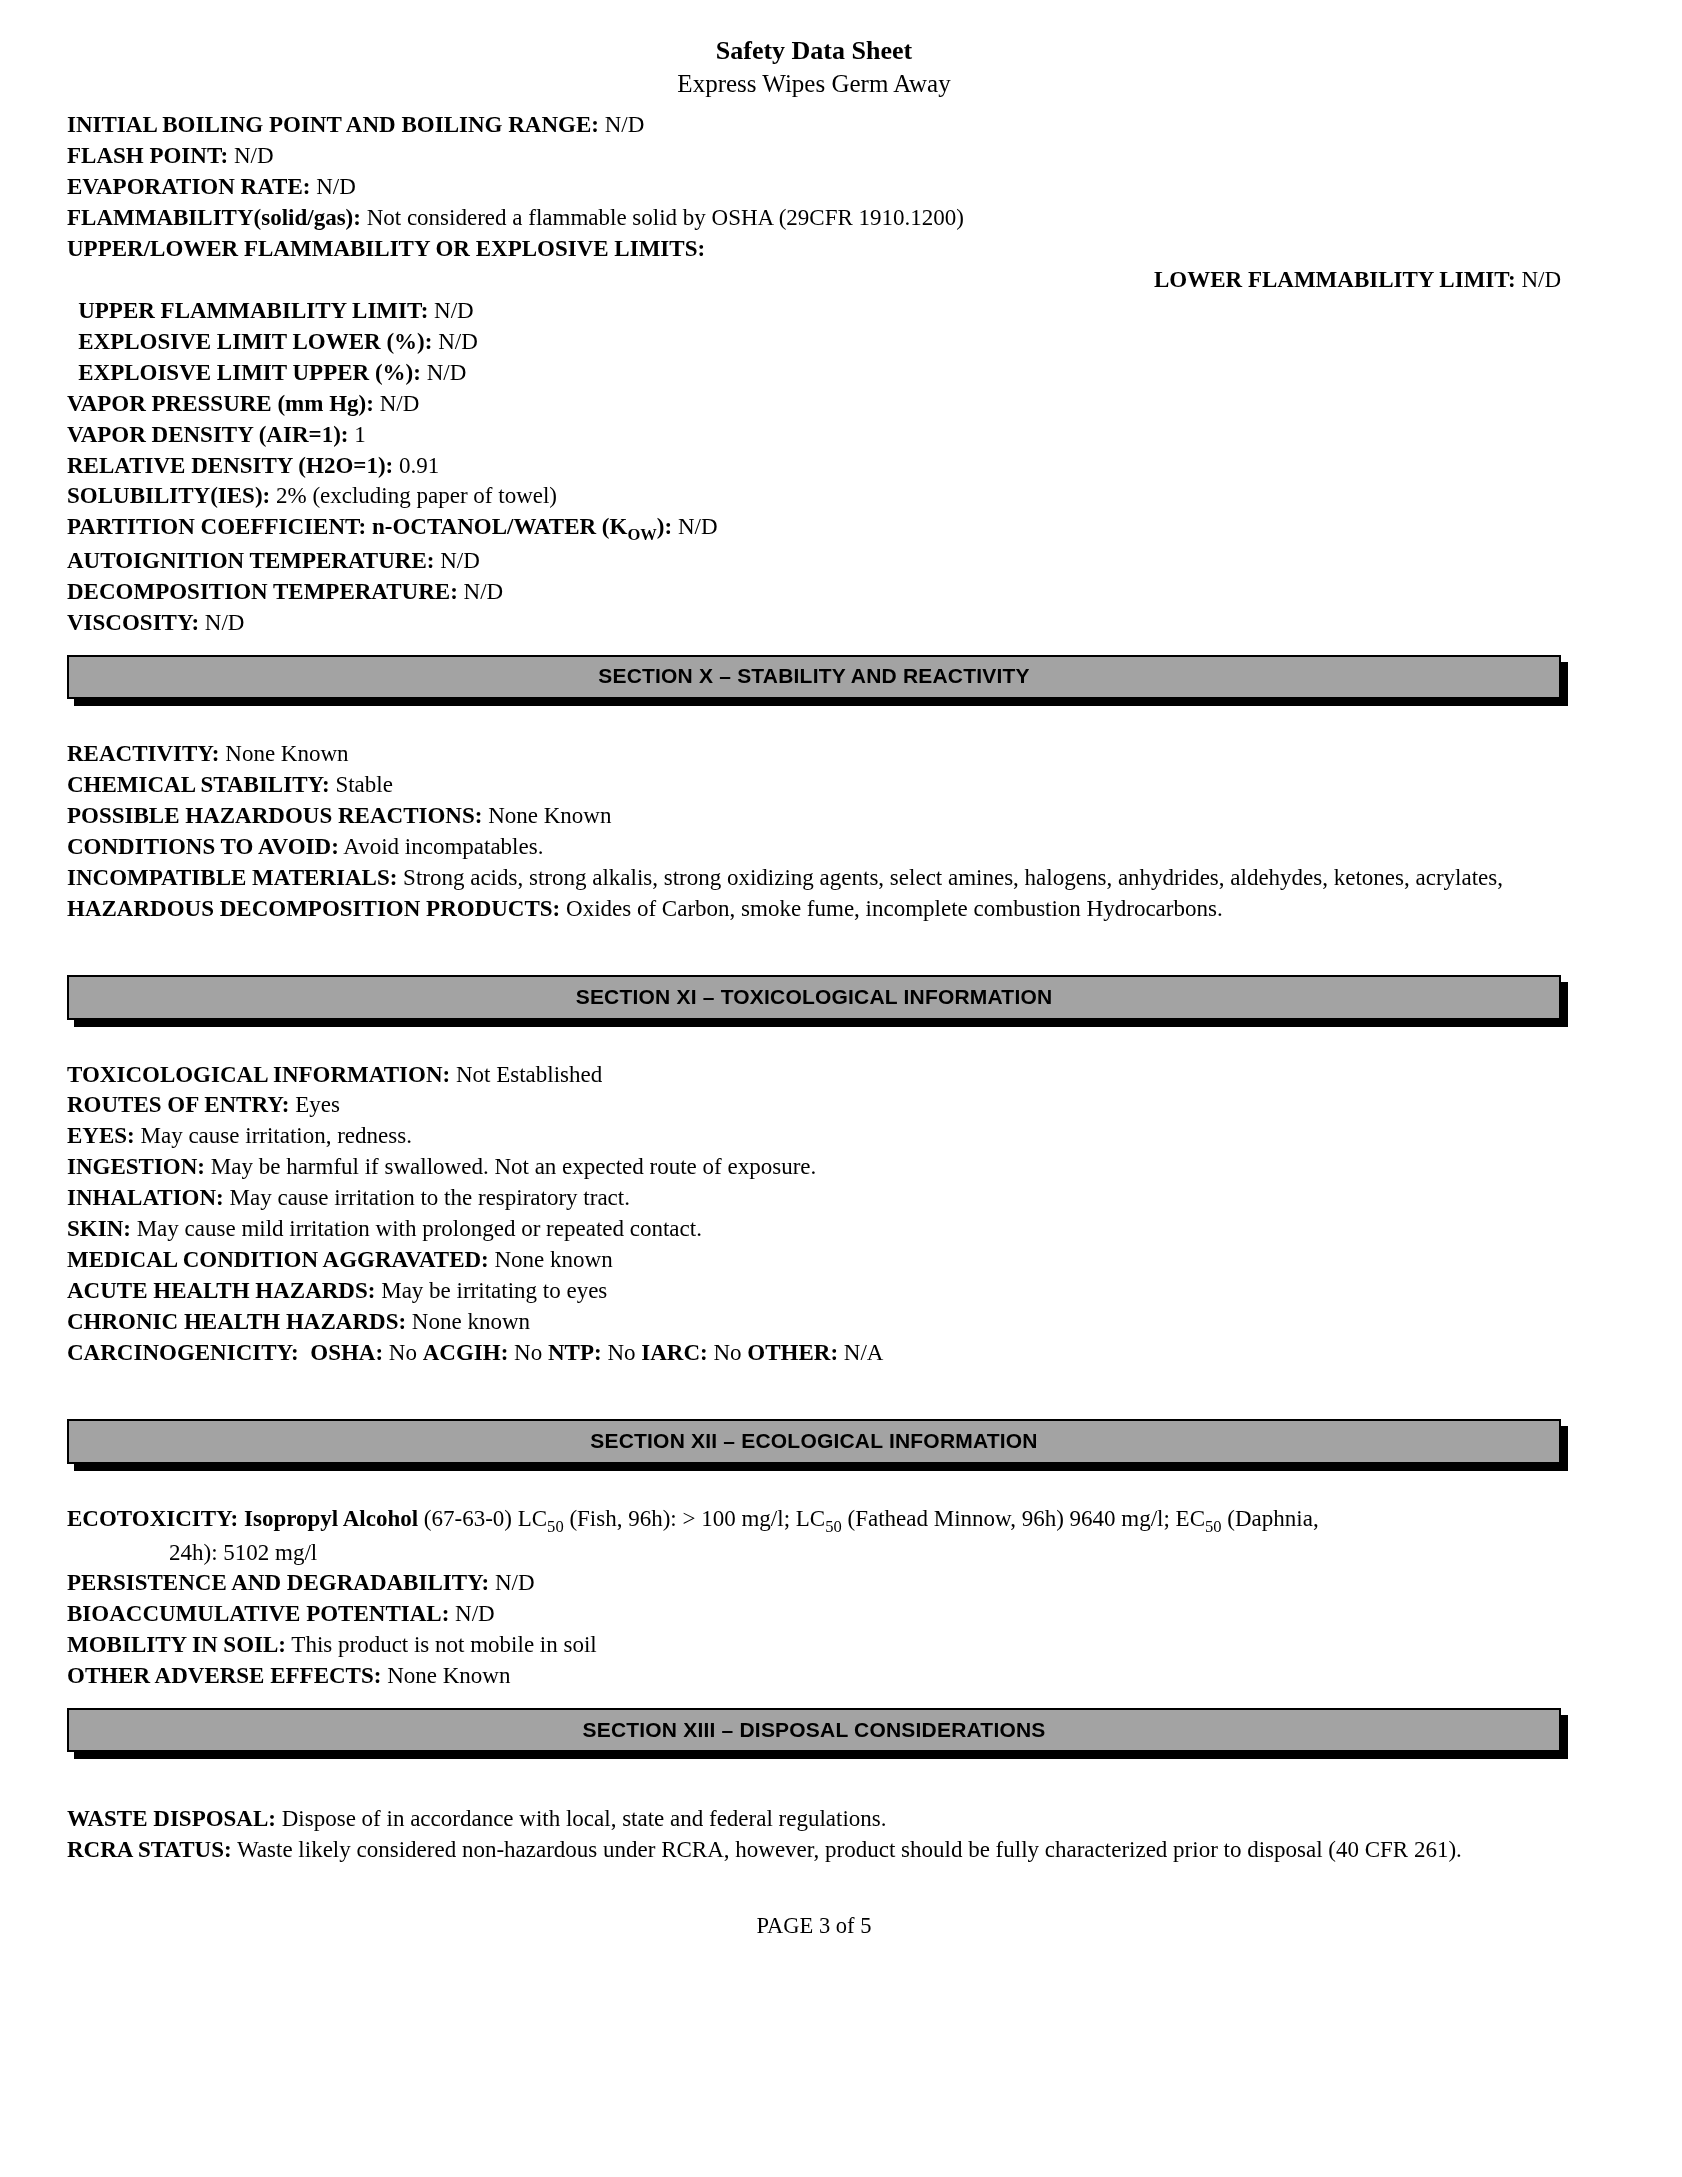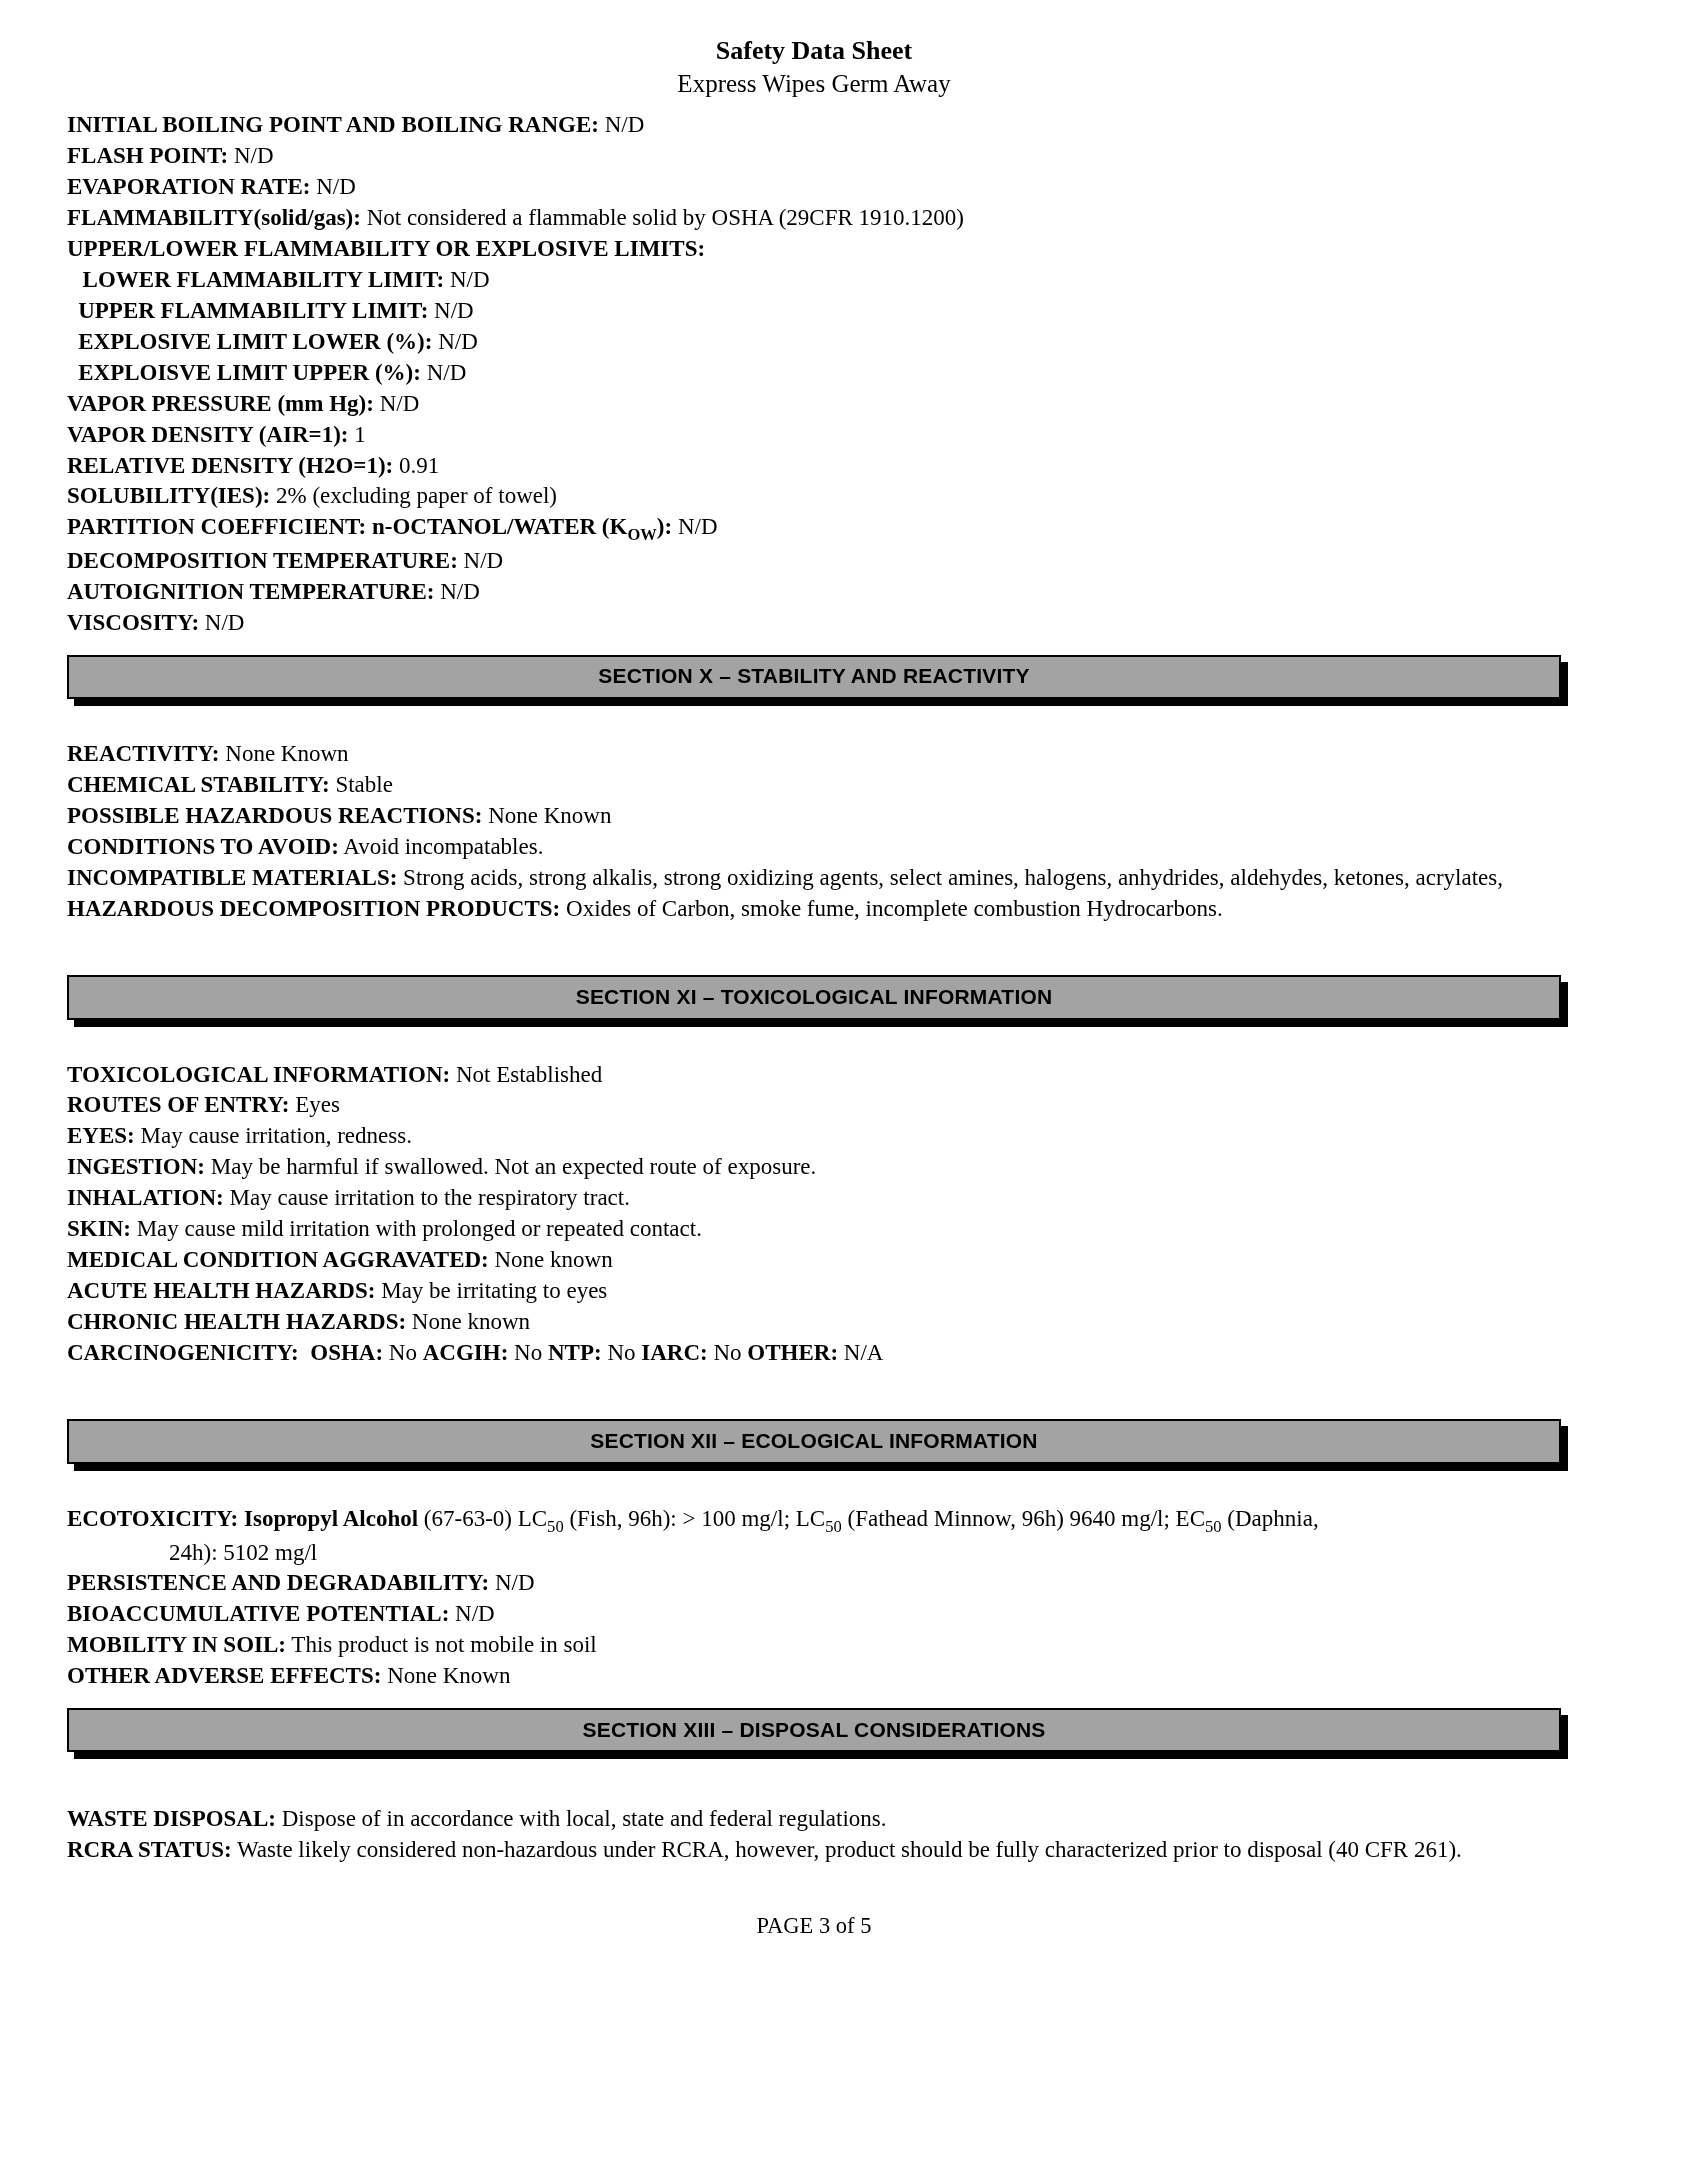--- a/index.html
+++ b/index.html
@@ -33,21 +33,21 @@
     margin-bottom: 10.4px;
   }
   .line {
     font-size: 23px;
     line-height: 1.345;
     white-space: normal;
   }
   .line b, .lbl {
     font-weight: bold;
   }
-  .indent1 { padding-left: 15.6px; }
+  .indent1 { padding-left: 15.6px; text-align: right; }
   .indent2 { padding-left: 11.2px; }
   .hang {
     padding-left: 102px;
     text-indent: -102px;
   }
   .hang2 {
     padding-left: 102px;
   }
   .section-bar {
     position: relative;
@@ -103,22 +103,22 @@
     <div class="line"><b>UPPER/LOWER FLAMMABILITY OR EXPLOSIVE LIMITS:</b></div>
     <div class="line indent1"><b>LOWER FLAMMABILITY LIMIT:</b> <span>N/D</span></div>
     <div class="line indent2"><b>UPPER FLAMMABILITY LIMIT:</b> <span>N/D</span></div>
     <div class="line indent2"><b>EXPLOSIVE LIMIT LOWER (%):</b> <span>N/D</span></div>
     <div class="line indent2"><b>EXPLOISVE LIMIT UPPER (%):</b> <span>N/D</span></div>
     <div class="line"><b>VAPOR PRESSURE (mm Hg):</b> <span>N/D</span></div>
     <div class="line"><b>VAPOR DENSITY (AIR=1):</b> <span>1</span></div>
     <div class="line"><b>RELATIVE DENSITY (H2O=1):</b> <span>0.91</span></div>
     <div class="line"><b>SOLUBILITY(IES):</b> <span>2% (excluding paper of towel)</span></div>
     <div class="line"><b>PARTITION COEFFICIENT: n-OCTANOL/WATER (K<sub>OW</sub>):</b> <span>N/D</span></div>
+    <div class="line"><b>AUTOIGNITION TEMPERATURE:</b> <span>N/D</span></div>
     <div class="line"><b>DECOMPOSITION TEMPERATURE:</b> <span>N/D</span></div>
-    <div class="line"><b>AUTOIGNITION TEMPERATURE:</b> <span>N/D</span></div>
     <div class="line"><b>VISCOSITY:</b> <span>N/D</span></div>
   </div>
 
   <div class="section-bar">
     <div class="bar-shadow"></div>
     <div class="bar-inner">SECTION X – STABILITY AND REACTIVITY</div>
   </div>
 
   <div class="gap-after-bar"></div>
 

